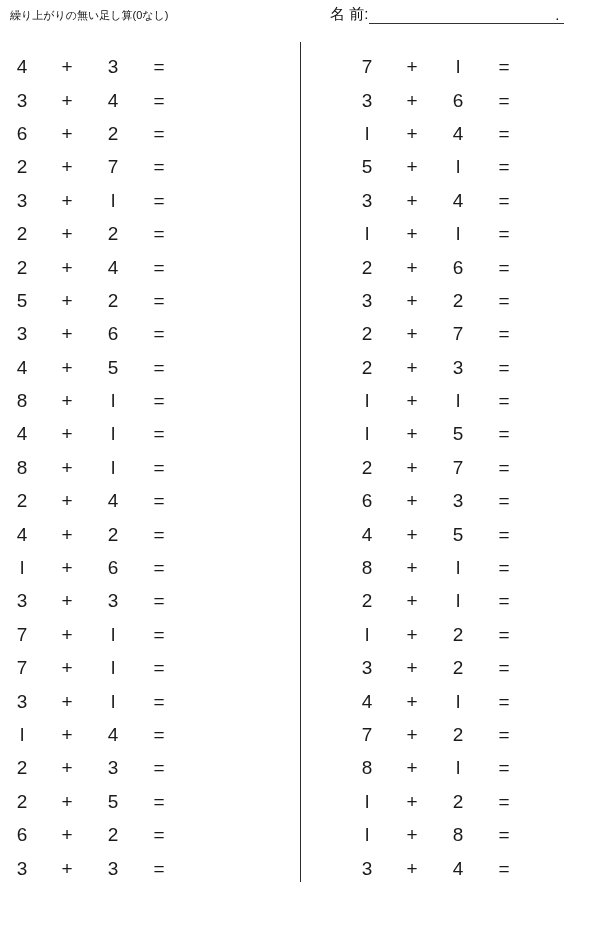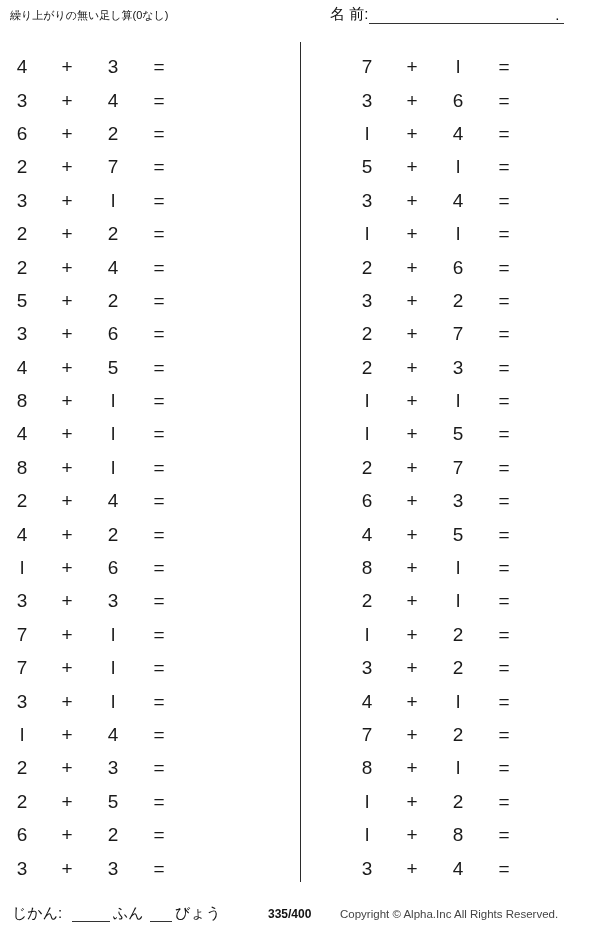--- a/index.html
+++ b/index.html
@@ -489,23 +489,14 @@
             <span class="cell n1">3</span>
             <span class="cell op">+</span>
             <span class="cell n2">4</span>
             <span class="cell eq">=</span>
           </div>
       </div>
     </div>
 
   </div>
 
-  <div class="footer">
-    <span class="time-label">じかん:</span>
-    <span class="time-blank1"></span>
-    <span class="fun">ふん</span>
-    <span class="time-blank2"></span>
-    <span class="byou">びょう</span>
-    <span class="page-count">335/400</span>
-    <span class="copyright">Copyright ©  Alpha.Inc All Rights Reserved.</span>
-  </div>
 
 </div>
 
 </body></html>

